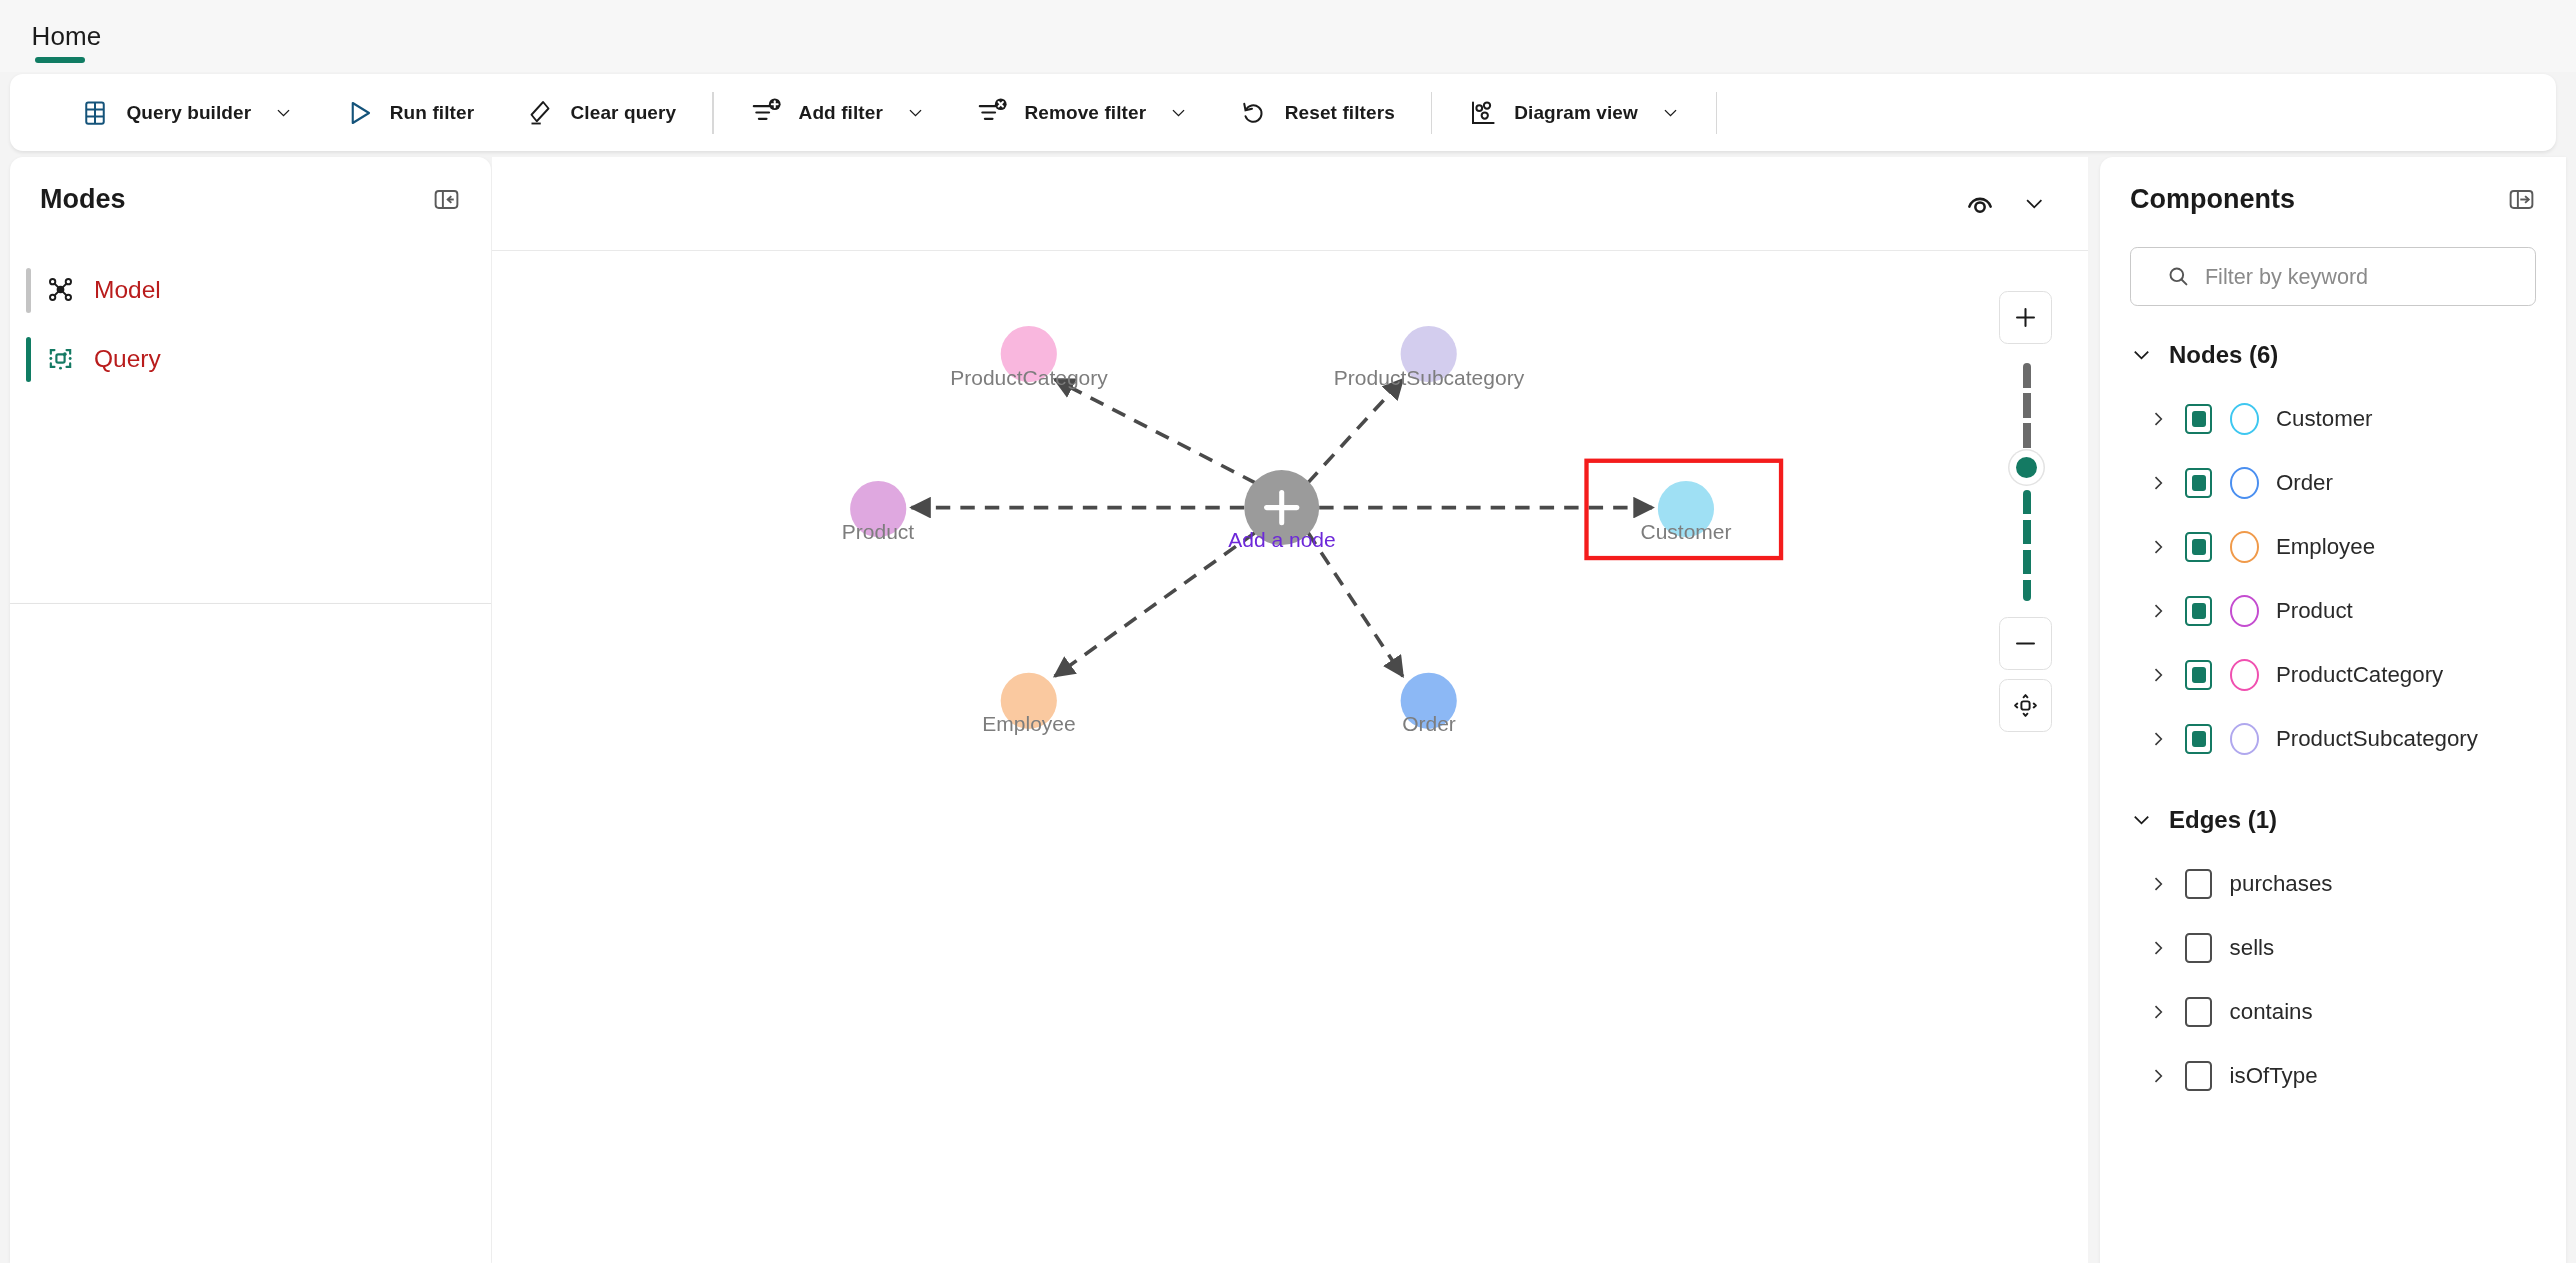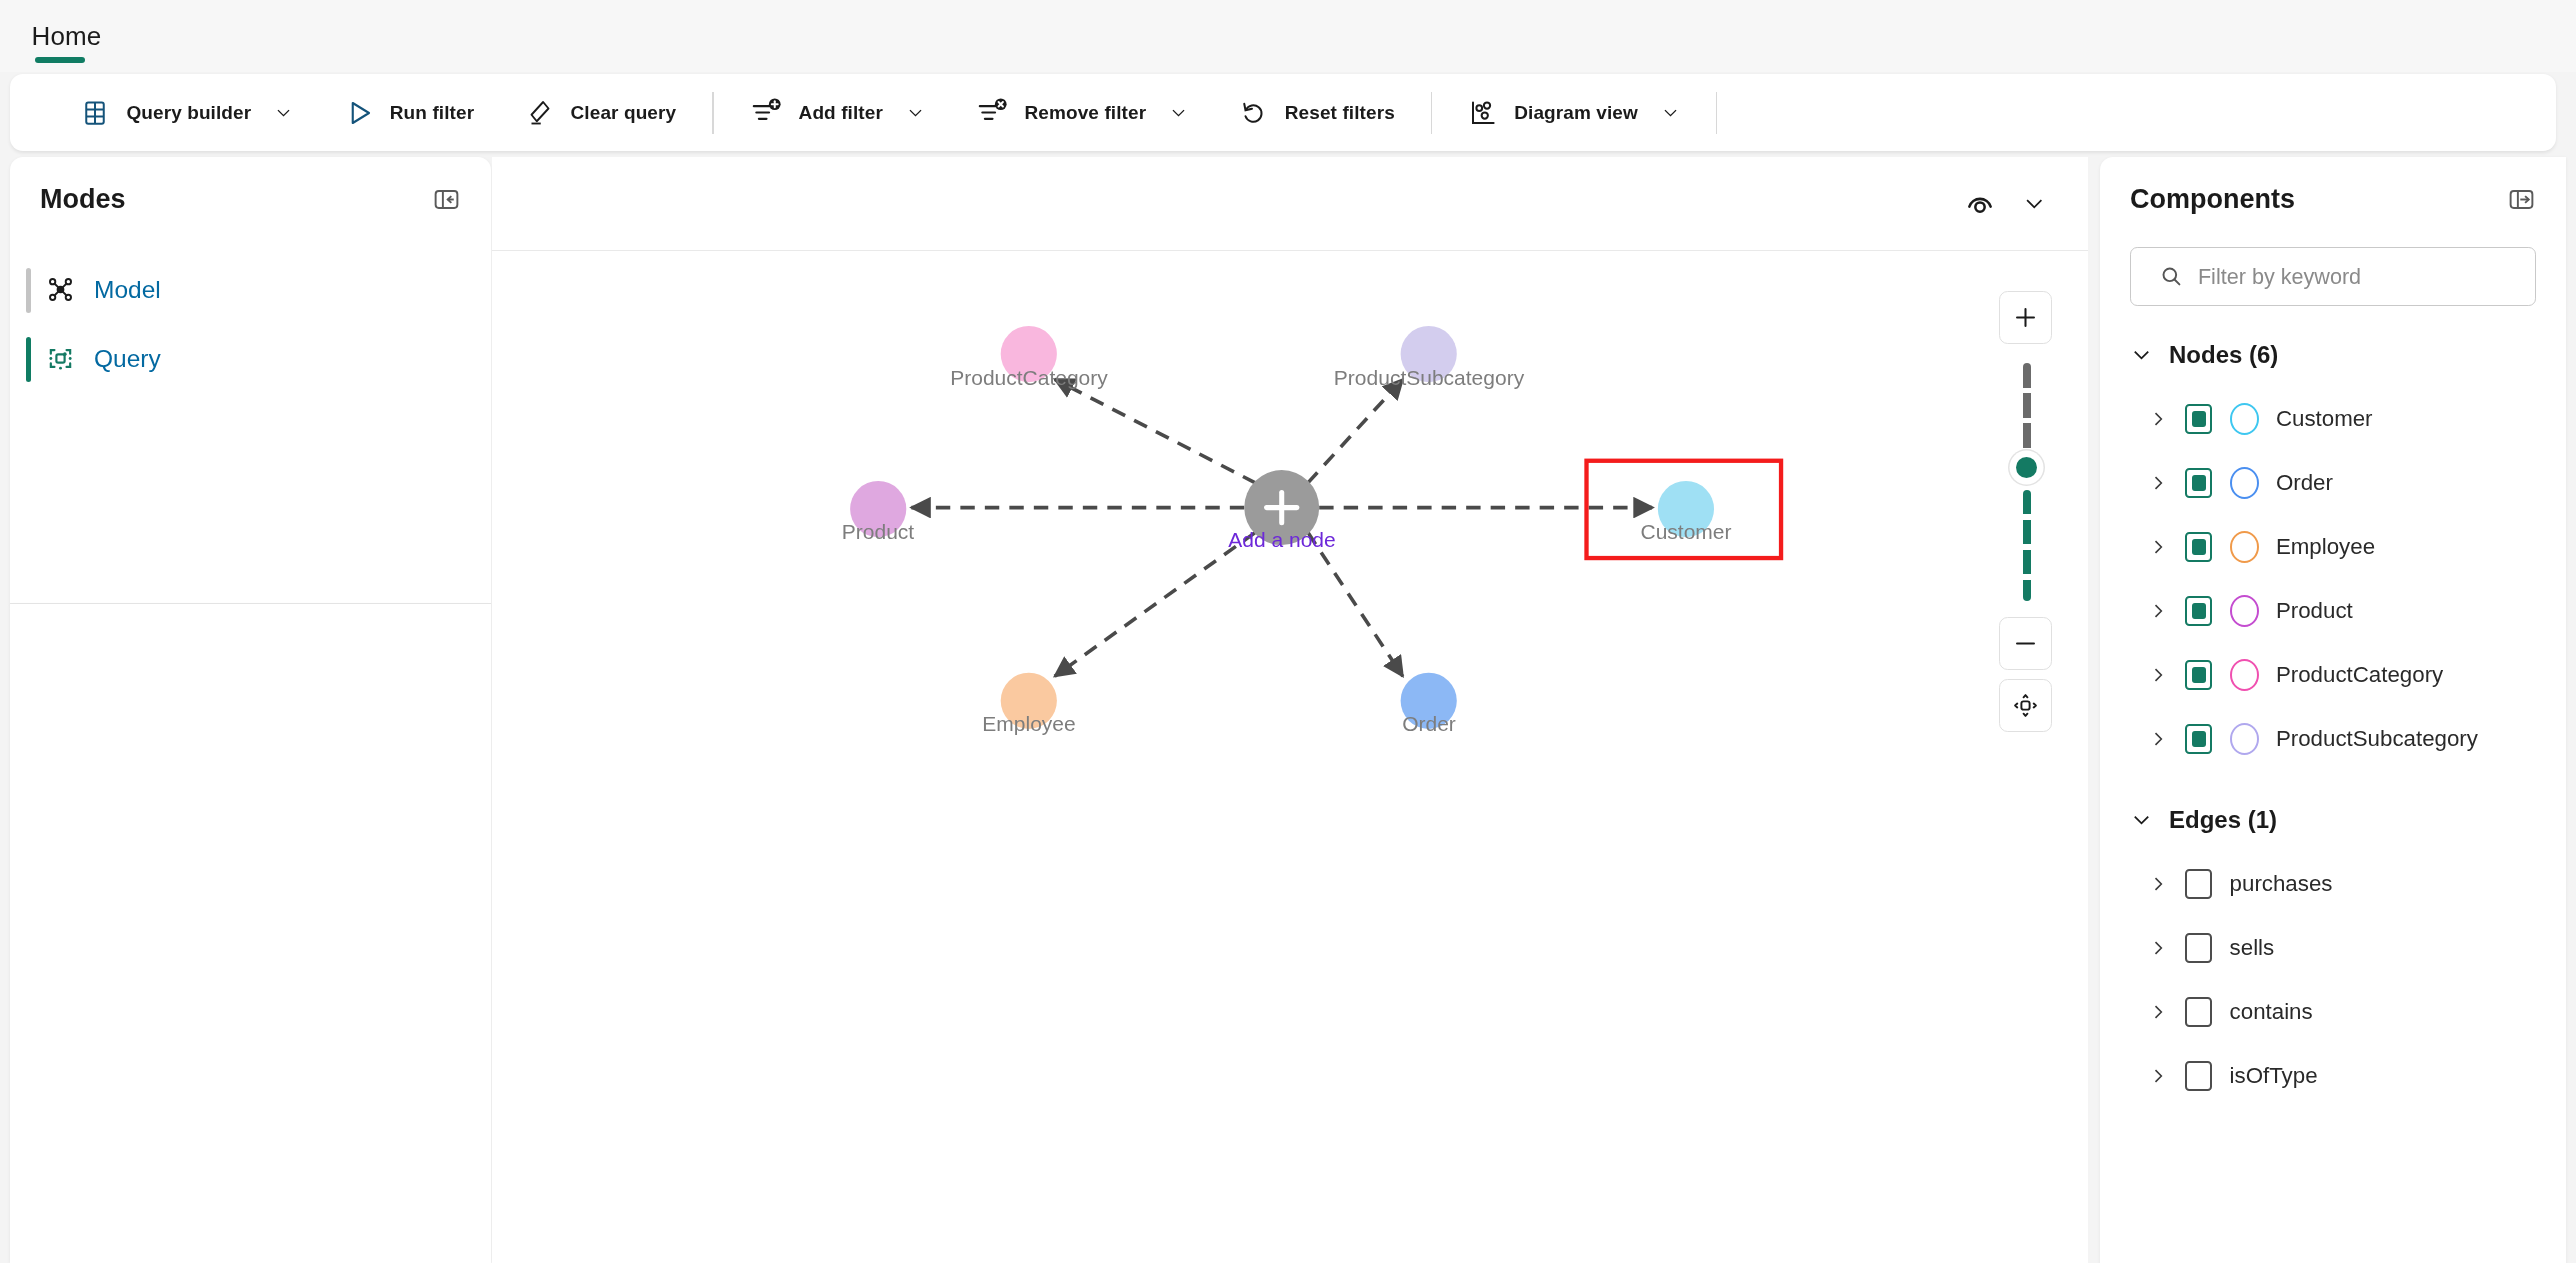--- a/index.html
+++ b/index.html
@@ -76,21 +76,21 @@
   .mode-list { margin-top: 40px; }
   .mode-item {
     position: relative; display: flex; align-items: center; gap: 19px;
     height: 69px; padding-left: 36px; cursor: default;
   }
   .mode-bar {
     position: absolute; left: 16px; top: 13px;
     width: 5px; height: 45px; border-radius: 2.9px; background: #c4c4c4;
   }
   .mode-item.active .mode-bar { background: #107c63; }
-  .mode-text { font-size: 24.5px; color: #0369a1; text-align: center; }
+  .mode-text { font-size: 24.5px; color: #b91c1c; text-align: center; }
 
   
   .canvas {
     position: absolute; left: 492px; top: 0;
     width: 1596px; height: 1106px;
     background: #fff;
   }
   .canvas-header {
     position: absolute; left: 0; top: 0; width: 100%; height: 94px;
     border-bottom: 1.4px solid #e9e9e9;
@@ -130,21 +130,21 @@
   
   .components {
     position: absolute; left: 2100px; top: 0;
     width: 466px; height: 1106px;
     background: #fff; border-radius: 13px 0 0 0;
     box-shadow: 0 1.4px 3.6px rgba(0,0,0,.07);
   }
   .filter-box {
     margin: 32px 30px 0 30px; height: 59px;
     border: 1.4px solid #c9c9c9; border-radius: 7.2px;
-    display: flex; align-items: center; gap: 14.4px; padding: 0 28px;
+    display: flex; align-items: center; gap: 14.4px; padding: 0 35px;
   }
   .filter-input {
     border: 0; outline: 0; font-size: 21.6px; color: #444;
     font-family: "Liberation Sans", sans-serif; background: transparent; width: 100%;
   }
   .filter-input::placeholder { color: #8a8a8a; }
   .group-head {
     display: flex; align-items: center; gap: 16px;
     padding: 0 30px; height: 65px; margin-top: 16px; cursor: default;
   }

